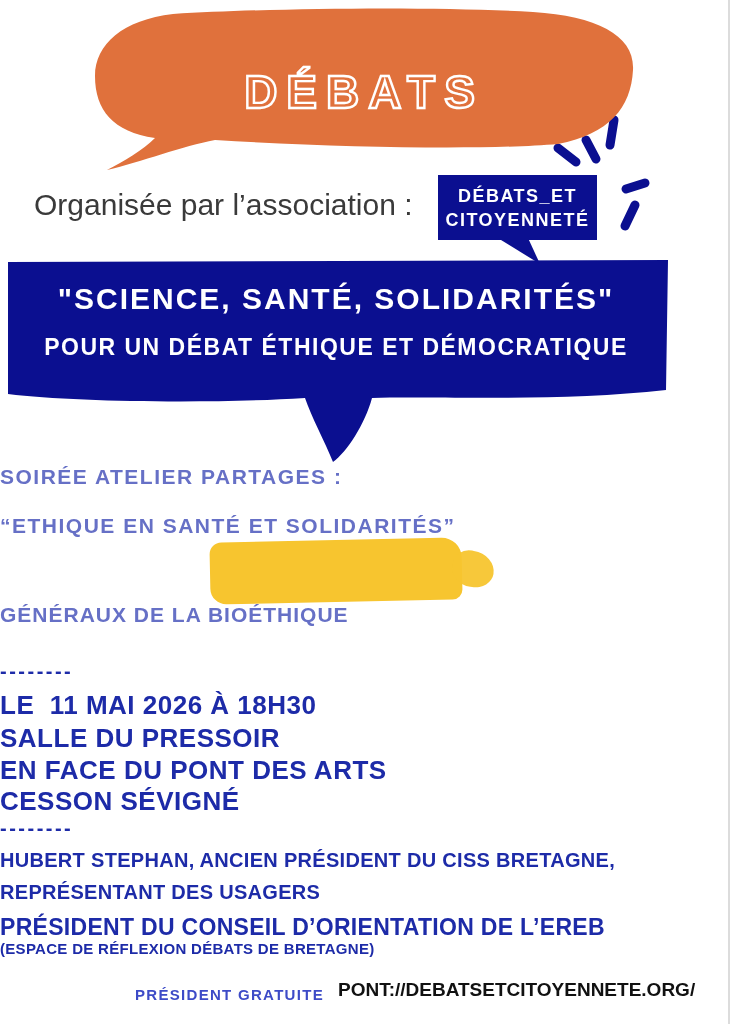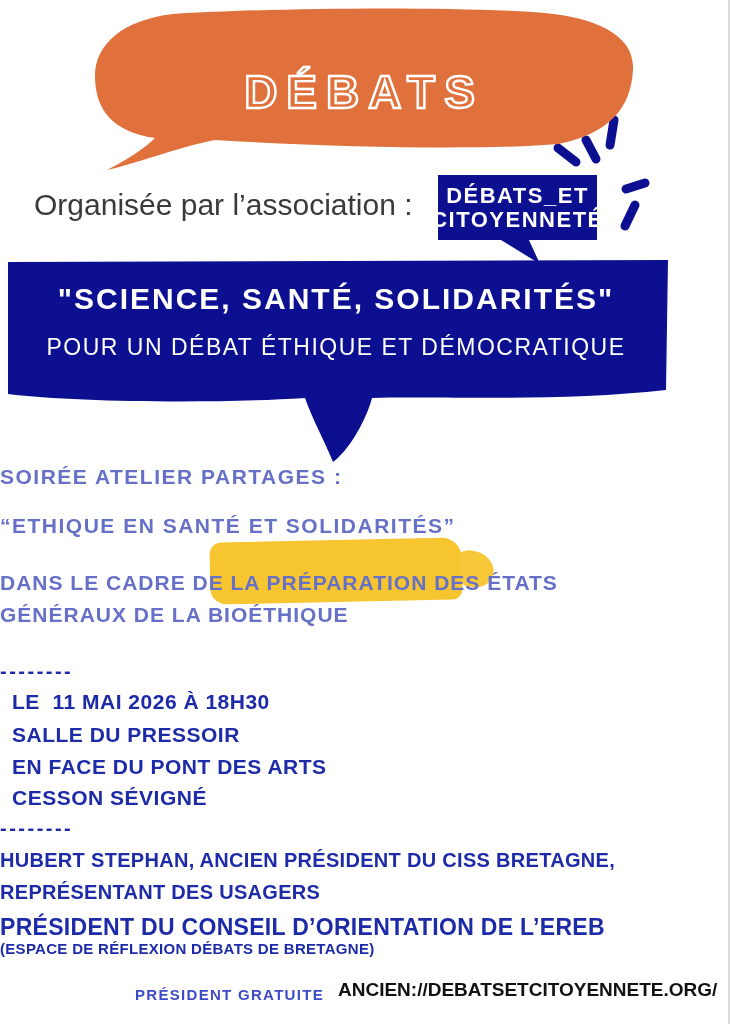--- a/index.html
+++ b/index.html
@@ -20,49 +20,49 @@
   .organized{
     position:absolute;left:34px;top:188px;width:420px;
     font-size:30px;color:#3a3a3a;z-index:1;
   }
 
   
   .assoc-box{
     position:absolute;left:438px;top:175px;width:159px;height:65px;
     background:#0b0f90;color:#ffffff;z-index:3;
     display:flex;flex-direction:column;align-items:center;justify-content:center;
-    font-weight:bold;font-size:22px;letter-spacing:1.5px;line-height:24px;
+    font-weight:bold;font-size:18px;letter-spacing:1.5px;line-height:24px;
     text-align:center;
   }
   .assoc-tail{
     position:absolute;left:492px;top:238px;width:48px;height:26px;
     background:#0b0f90;clip-path:polygon(12% 0, 75% 0, 100% 100%);z-index:2;
   }
 
   
   .sparkles{position:absolute;left:548px;top:112px;width:110px;height:122px;z-index:1;}
 
   
   .banner-svg{position:absolute;left:5px;top:254px;width:666px;height:212px;z-index:1;}
   .banner-title{
     position:absolute;left:8px;top:282px;width:656px;text-align:center;
     color:#ffffff;font-weight:bold;font-size:30px;letter-spacing:2px;z-index:2;
   }
   .banner-subtitle{
     position:absolute;left:8px;top:334px;width:656px;text-align:center;
-    color:#ffffff;font-weight:normal;font-size:23px;letter-spacing:1.5px;z-index:2;
+    color:#ffffff;font-weight:bold;font-size:23px;letter-spacing:1.5px;z-index:2;
   }
 
   
   .cline{position:absolute;left:0;width:710px;font-weight:bold;}
   .intro{color:#6670c6;font-size:21px;letter-spacing:1.5px;}
   .ctx{color:#6670c6;font-size:21px;letter-spacing:1px;z-index:2;}
   .royal{color:#1d2ba8;}
   .sep{font-size:20px;letter-spacing:2.5px;color:#1d2ba8;}
-  .evt{font-size:21px;letter-spacing:.5px;white-space:pre;padding-left:12px;}
+  .evt{font-size:26px;letter-spacing:.5px;white-space:pre;}
   .spk-lg{font-size:20px;letter-spacing:.3px;}
   .spk-md{font-size:23px;letter-spacing:.3px;}
   .spk-sm{font-size:15px;letter-spacing:.3px;}
 
   
   .hl-main{
     position:absolute;left:210px;top:540px;width:252px;height:62px;z-index:1;
     background:#f7c52f;border-radius:12px 20px 10px 16px;transform:rotate(-1.2deg);
   }
   .hl-fleck{
@@ -127,34 +127,33 @@
   </svg>
   <div class="banner-title">"SCIENCE, SANTÉ, SOLIDARITÉS"</div>
   <div class="banner-subtitle">POUR UN DÉBAT ÉTHIQUE ET DÉMOCRATIQUE</div>
 
   <div class="cline intro" style="top:465px">SOIRÉE ATELIER PARTAGES :</div>
   <div class="cline intro" style="top:514px">“ETHIQUE EN SANTÉ ET SOLIDARITÉS”</div>
 
   <div class="hl-main"></div>
   <div class="hl-fleck"></div>
 
-  <div class="cline ctx" style="top:571px">DANS LE CADRE DE LA PRÉPARATION DES ÉTATS</div>
   <div class="cline ctx" style="top:603px">GÉNÉRAUX DE LA BIOÉTHIQUE</div>
 
   <div class="cline sep" style="top:660px">--------</div>
 
   <div class="cline royal evt" style="top:690px">LE  11 MAI 2026 À 18H30</div>
   <div class="cline royal evt" style="top:723px">SALLE DU PRESSOIR</div>
   <div class="cline royal evt" style="top:755px">EN FACE DU PONT DES ARTS</div>
   <div class="cline royal evt" style="top:786px">CESSON SÉVIGNÉ</div>
 
   <div class="cline sep" style="top:817px">--------</div>
 
   <div class="cline royal spk-lg" style="top:849px">HUBERT STEPHAN, ANCIEN PRÉSIDENT DU CISS BRETAGNE,</div>
   <div class="cline royal spk-lg" style="top:881px">REPRÉSENTANT DES USAGERS</div>
   <div class="cline royal spk-md" style="top:914px">PRÉSIDENT DU CONSEIL D’ORIENTATION DE L’EREB</div>
   <div class="cline royal spk-sm" style="top:940px">(ESPACE DE RÉFLEXION DÉBATS DE BRETAGNE)</div>
 
   <div class="free-label">PRÉSIDENT GRATUITE</div>
-  <div class="website">ANCIEN://DEBATSETCITOYENNETE.ORG/</div>
+  <div class="website">PONT://DEBATSETCITOYENNETE.ORG/</div>
 
   <div class="page-edge"></div>
 </div>
 
 </body></html>

